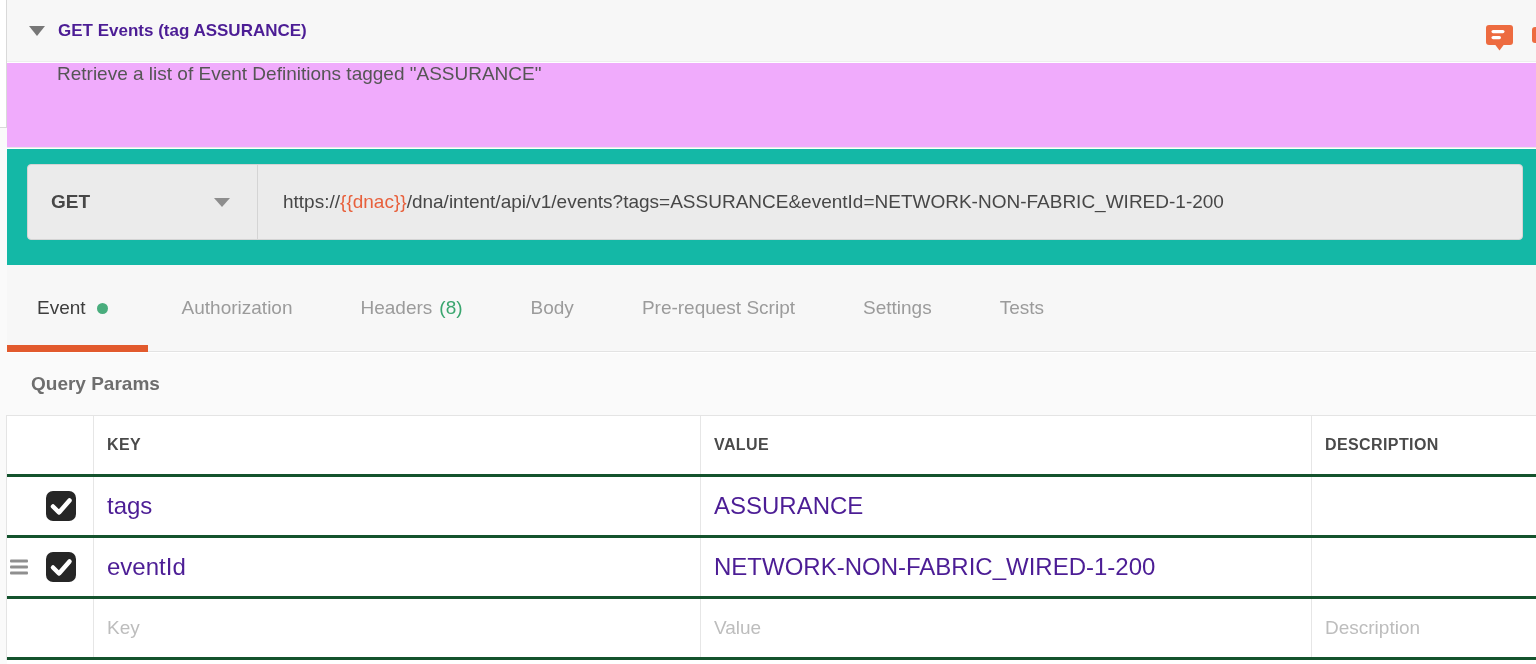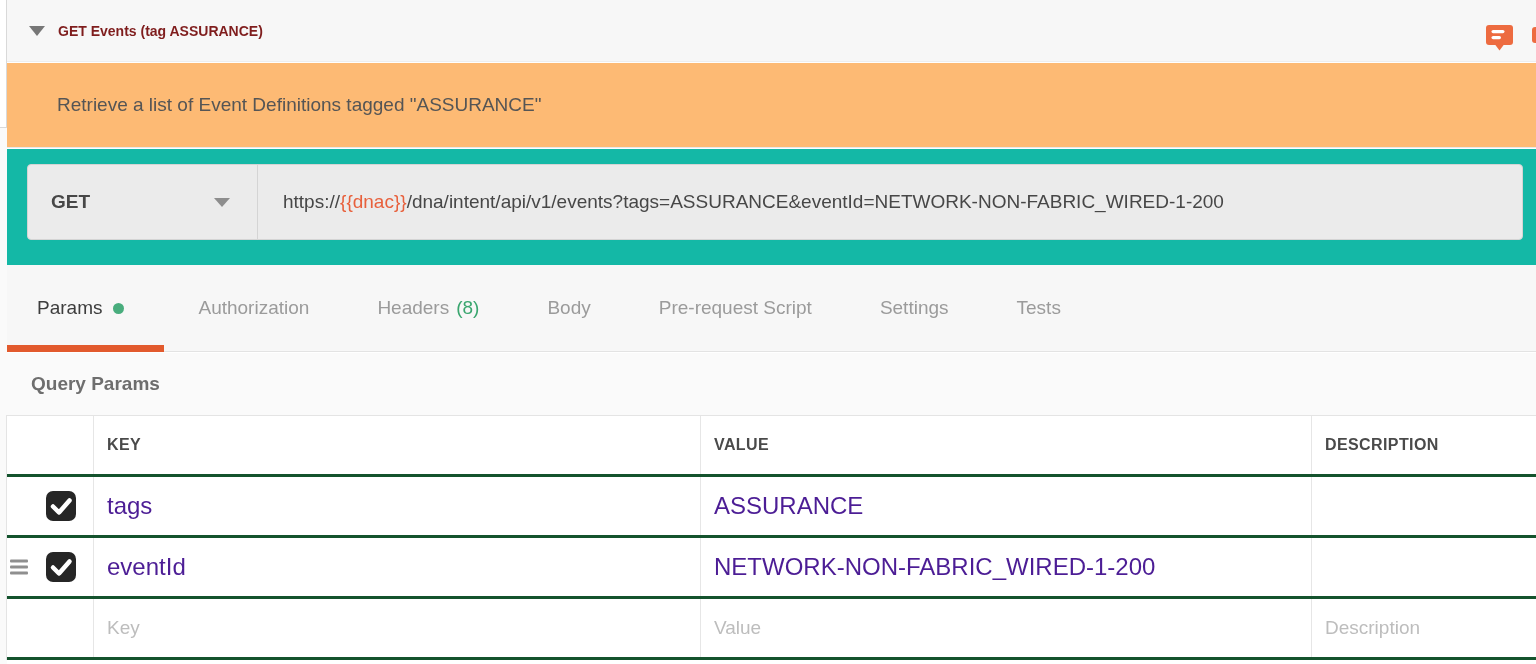--- a/index.html
+++ b/index.html
@@ -17,28 +17,28 @@
   .left-sliver { left: 0; top: 0; width: 7px; height: 664px; background: #fafafa; }
   .left-sliver-top { left: 0; top: 0; width: 7px; height: 128px; background: #ffffff;
     border-right: 1px solid #d9d9d9; border-bottom: 1px solid #d9d9d9; }
 
   
   .title-bar { left: 7px; right: 0; top: 0; height: 62px; background: #f7f7f7;
     border-bottom: 1px solid #eeeeee; display: flex; align-items: center; }
   .collapse-caret { margin-left: 22px; width: 0; height: 0;
     border-left: 8px solid transparent; border-right: 8px solid transparent;
     border-top: 10px solid #777777; cursor: pointer; }
-  .req-title { margin-left: 13px; font-size: 14px; font-weight: bold; color: #7f1d1d; }
+  .req-title { margin-left: 13px; font-size: 17px; font-weight: bold; color: #4c1d95; }
   .comment-btn { right: 23px; top: 25px; width: 27px; height: 27px; cursor: pointer; }
   .edge-sliver { right: 0; top: 27px; width: 4px; height: 16px; background: #ed6b40;
     border-radius: 3px 0 0 3px; }
 
   
-  .desc-bar { left: 7px; right: 0; top: 63px; height: 85px; background: #fdba74;
-    border-bottom: 1px solid #e8e8e8; display: flex; align-items: center; }
+  .desc-bar { left: 7px; right: 0; top: 63px; height: 85px; background: #f0abfc;
+    border-bottom: 1px solid #e8e8e8; display: flex; align-items: flex-start; }
   .desc-text { margin-left: 50px; font-size: 19px; color: #555555; }
 
   
   .url-section { left: 7px; right: 0; top: 149px; height: 116px; background: #14b8a6; }
   .url-bar { position: absolute; left: 20px; right: 13px; top: 15px; height: 76px;
     background: #ebebeb; border: 1px solid #d4d4d4; border-radius: 4px; display: flex; }
   .method-box { width: 230px; border-right: 1px solid #d4d4d4; display: flex;
     align-items: center; justify-content: space-between; padding: 0 27px 0 23px; cursor: pointer; }
   .method-label { font-size: 19px; font-weight: bold; color: #474747; }
   .method-caret { width: 0; height: 0; border-left: 8px solid transparent;
@@ -117,21 +117,21 @@
     <div class="url-input">
       <span>https://</span>
         <span class="url-var">{{dnac}}</span>
         <span>/dna/intent/api/v1/events?tags=ASSURANCE&amp;eventId=NETWORK-NON-FABRIC_WIRED-1-200</span>
     </div>
   </div>
 </div>
 
 <div class="abs tabs-bar">
   <div class="tab first active">
-    <span>Params</span>
+    <span>Event</span>
     <span class="status-dot"></span>
     <div class="tab-underline"></div>
   </div>
   <div class="tab">
     <span>Authorization</span>
   </div>
   <div class="tab">
     <span>Headers</span>
     <span class="tab-count">(8)</span>
   </div>

